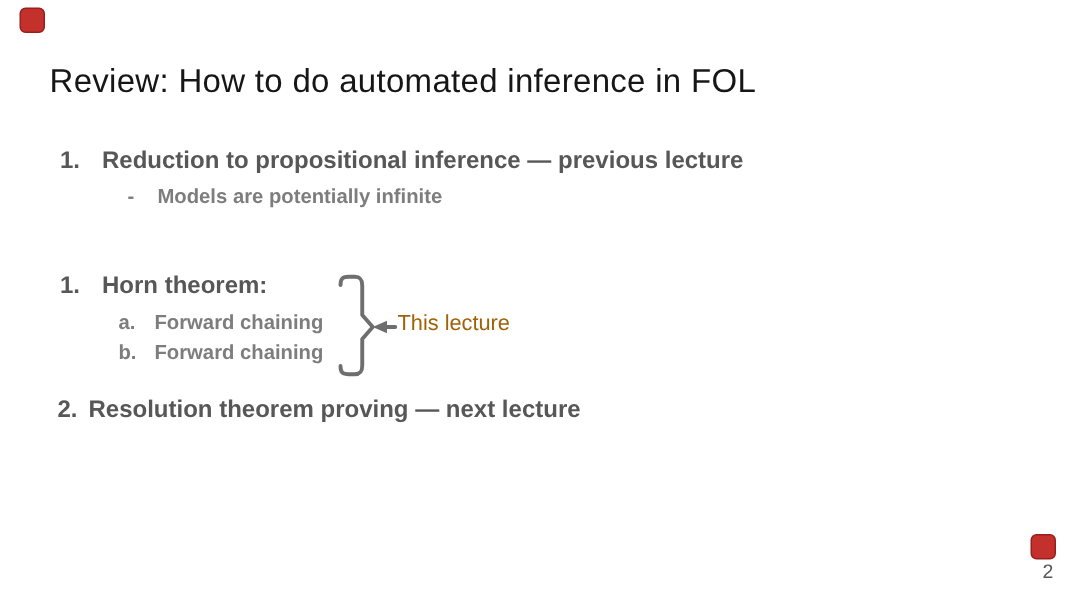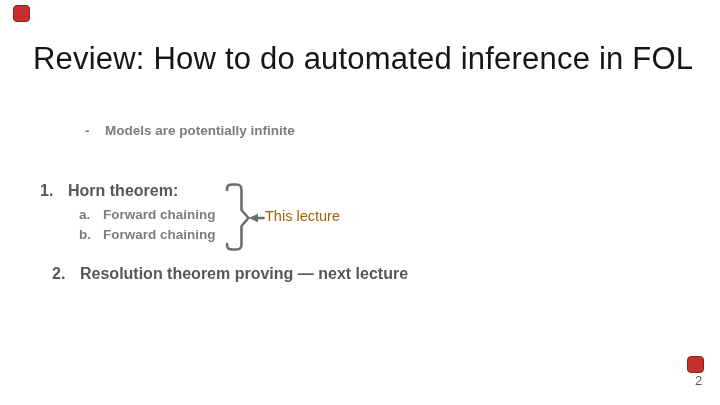--- a/index.html
+++ b/index.html
@@ -14,33 +14,33 @@
     width: 720px; height: 405px;
     background: #ffffff;
   }
   .line {
     position: absolute;
     white-space: nowrap;
     line-height: 1;
   }
   .slide-title {
     left: 33px; top: 43px;
-    font-size: 31px;
+    font-size: 22px;
     color: #161616;
     letter-spacing: 0.2px;
   }
   .heading {
     font-size: 16px;
     font-weight: bold;
     color: #575757;
   }
   .heading .num { display: inline-block; width: 28px; }
   .h1a { left: 40px; top: 100px; }
   .h1b { left: 40px; top: 183px; }
-  .h2  { left: 52px; top: 266px; }
+  .h2  { left: 31px; top: 266px; text-align: center; }
   .bullet {
     font-size: 13.5px;
     color: #7d7d7d;
   }
   .dash-bullet { left: 85px; }
   .dash-bullet .marker { display: inline-block; width: 20px; }
   .b1 { top: 124px; font-weight: bold; }
   .b2 { top: 144px; }
   .alpha-item { left: 79px; font-weight: bold; }
   .alpha-item .marker { display: inline-block; width: 24px; }
@@ -73,20 +73,23 @@
 </style>
 </head>
 <body>
 
 <div class="slide">
 
   <div class="corner-marker tl"></div>
 
   <div class="line slide-title">Review: How to do automated inference in FOL</div>
 
+  <div class="line heading h1a">
+    <span class="num">1.</span><span>Reduction to propositional inference — previous lecture</span>
+  </div>
   <div class="line bullet dash-bullet b1">
     <span class="marker">-</span><span>Models are potentially infinite</span>
   </div>
 
   <div class="line heading h1b">
     <span class="num">1.</span><span>Horn theorem:</span>
   </div>
   <div class="line bullet alpha-item ia">
     <span class="marker">a.</span><span>Forward chaining</span>
   </div>

